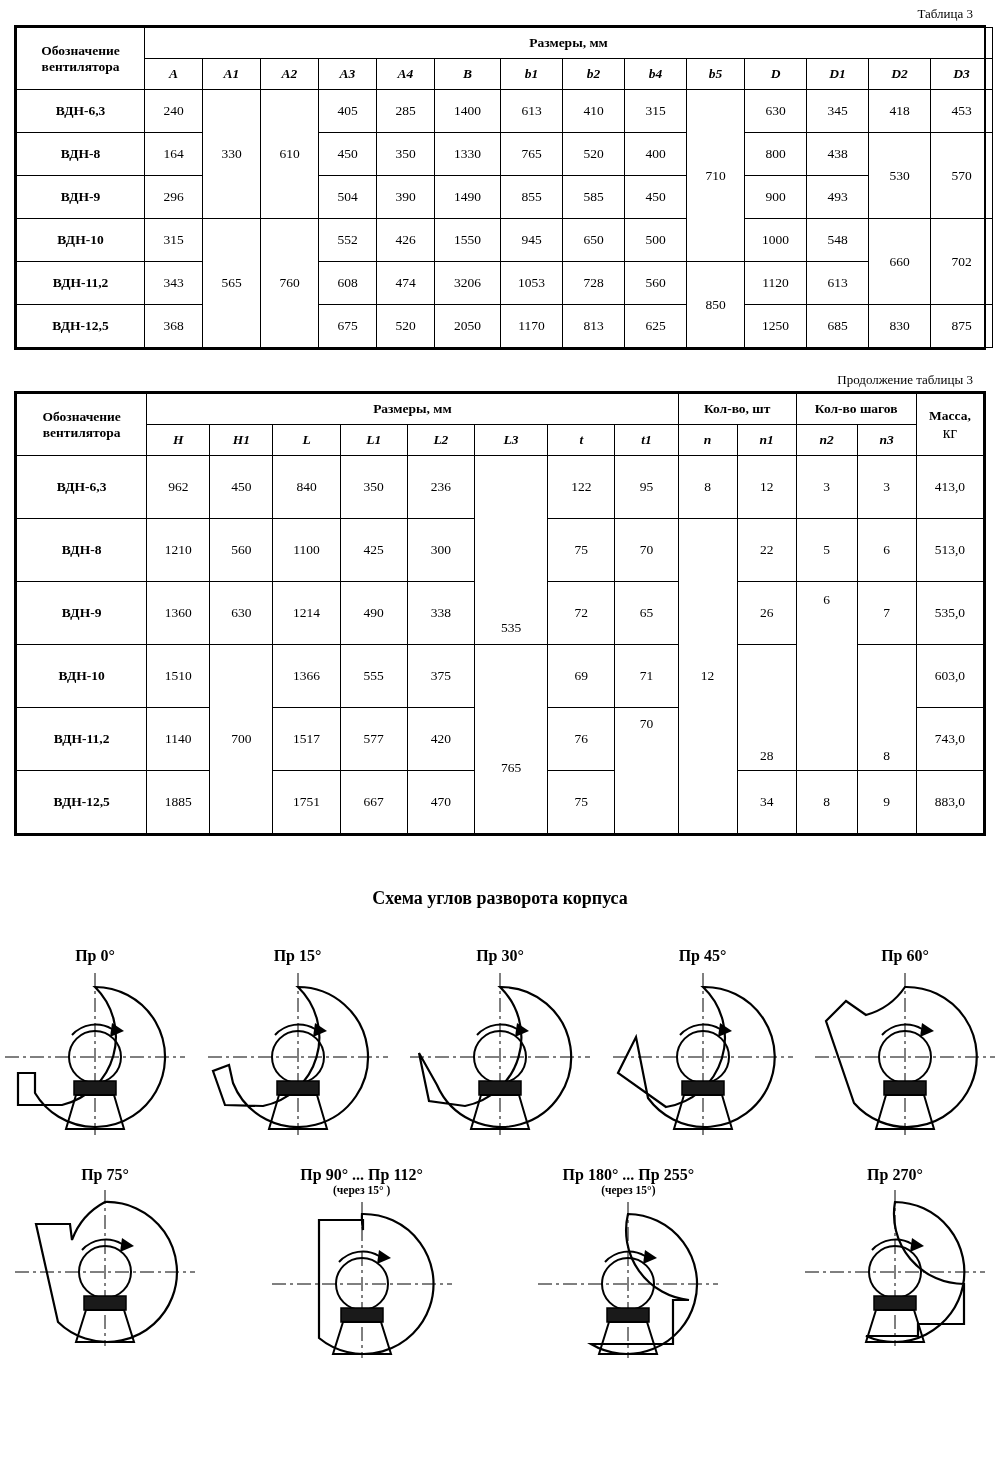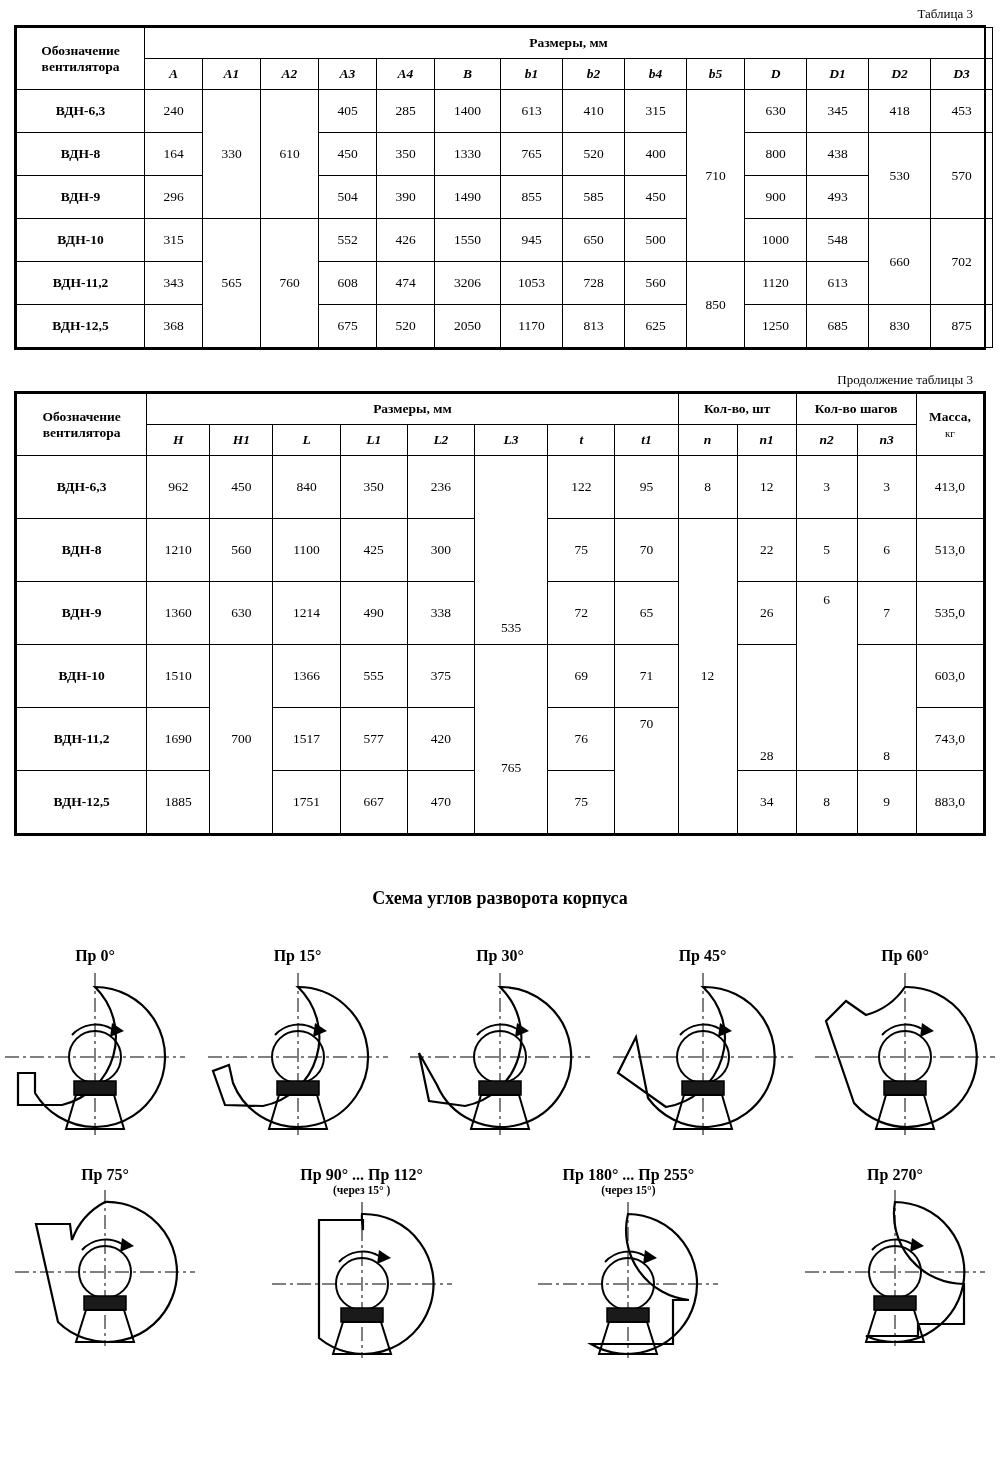--- a/index.html
+++ b/index.html
@@ -97,21 +97,21 @@
   }
   .fig-sub {
     font-weight: bold;
     font-size: 11.5px;
     white-space: nowrap;
   }
   .fig-svg {
     display: block;
     margin: 0 auto;
   }
-  .masskg { font-size: 11px; font-weight: normal; }
+  .masskg { font-size: 16px; font-weight: normal; }
 </style>
 </head>
 <body>
 
 <div class="page">
 
   <div class="caption-right">Таблица 3</div>
 
   <div class="tbl-wrap">
   <table class="dims t1">
@@ -346,21 +346,21 @@
         <td>375</td>
         <td rowspan="3" style="vertical-align:middle;padding-top:60px;">765</td>
         <td>69</td>
         <td>71</td>
         <td rowspan="2" style="vertical-align:bottom;padding-bottom:6px;">28</td>
         <td rowspan="2" style="vertical-align:bottom;padding-bottom:6px;">8</td>
         <td>603,0</td>
       </tr>
       <tr>
         <td class="rowname">ВДН-11,2</td>
-        <td>1690</td>
+        <td>1140</td>
         <td>1517</td>
         <td>577</td>
         <td>420</td>
         <td>76</td>
         <td rowspan="2" style="vertical-align:top;padding-top:8px;">70</td>
         <td>743,0</td>
       </tr>
       <tr>
         <td class="rowname">ВДН-12,5</td>
         <td>1885</td>

